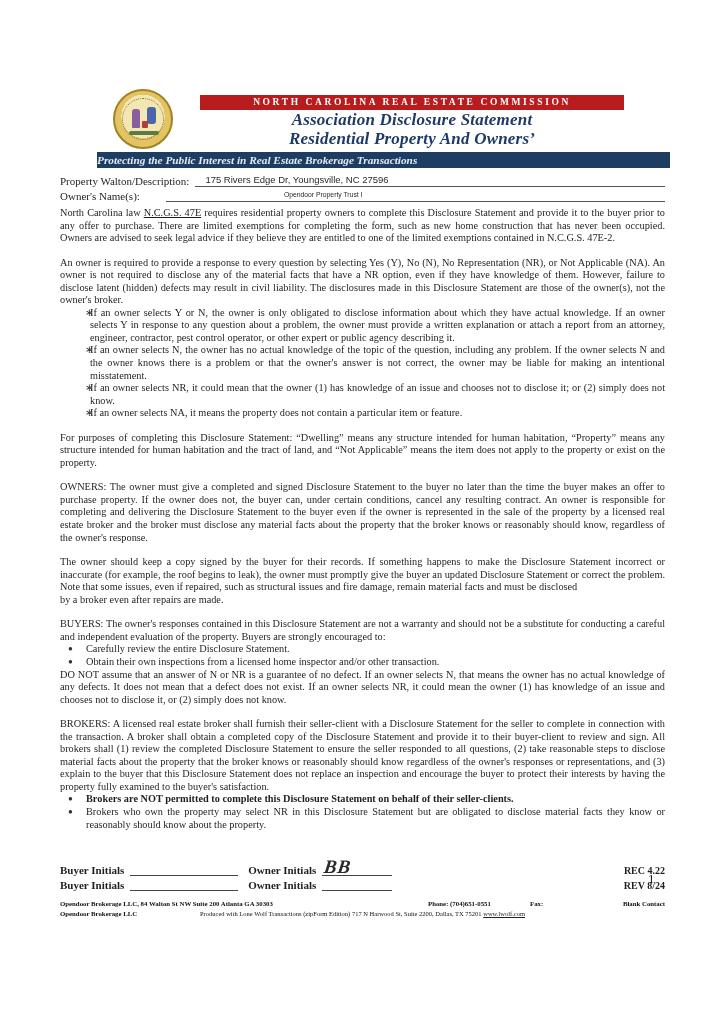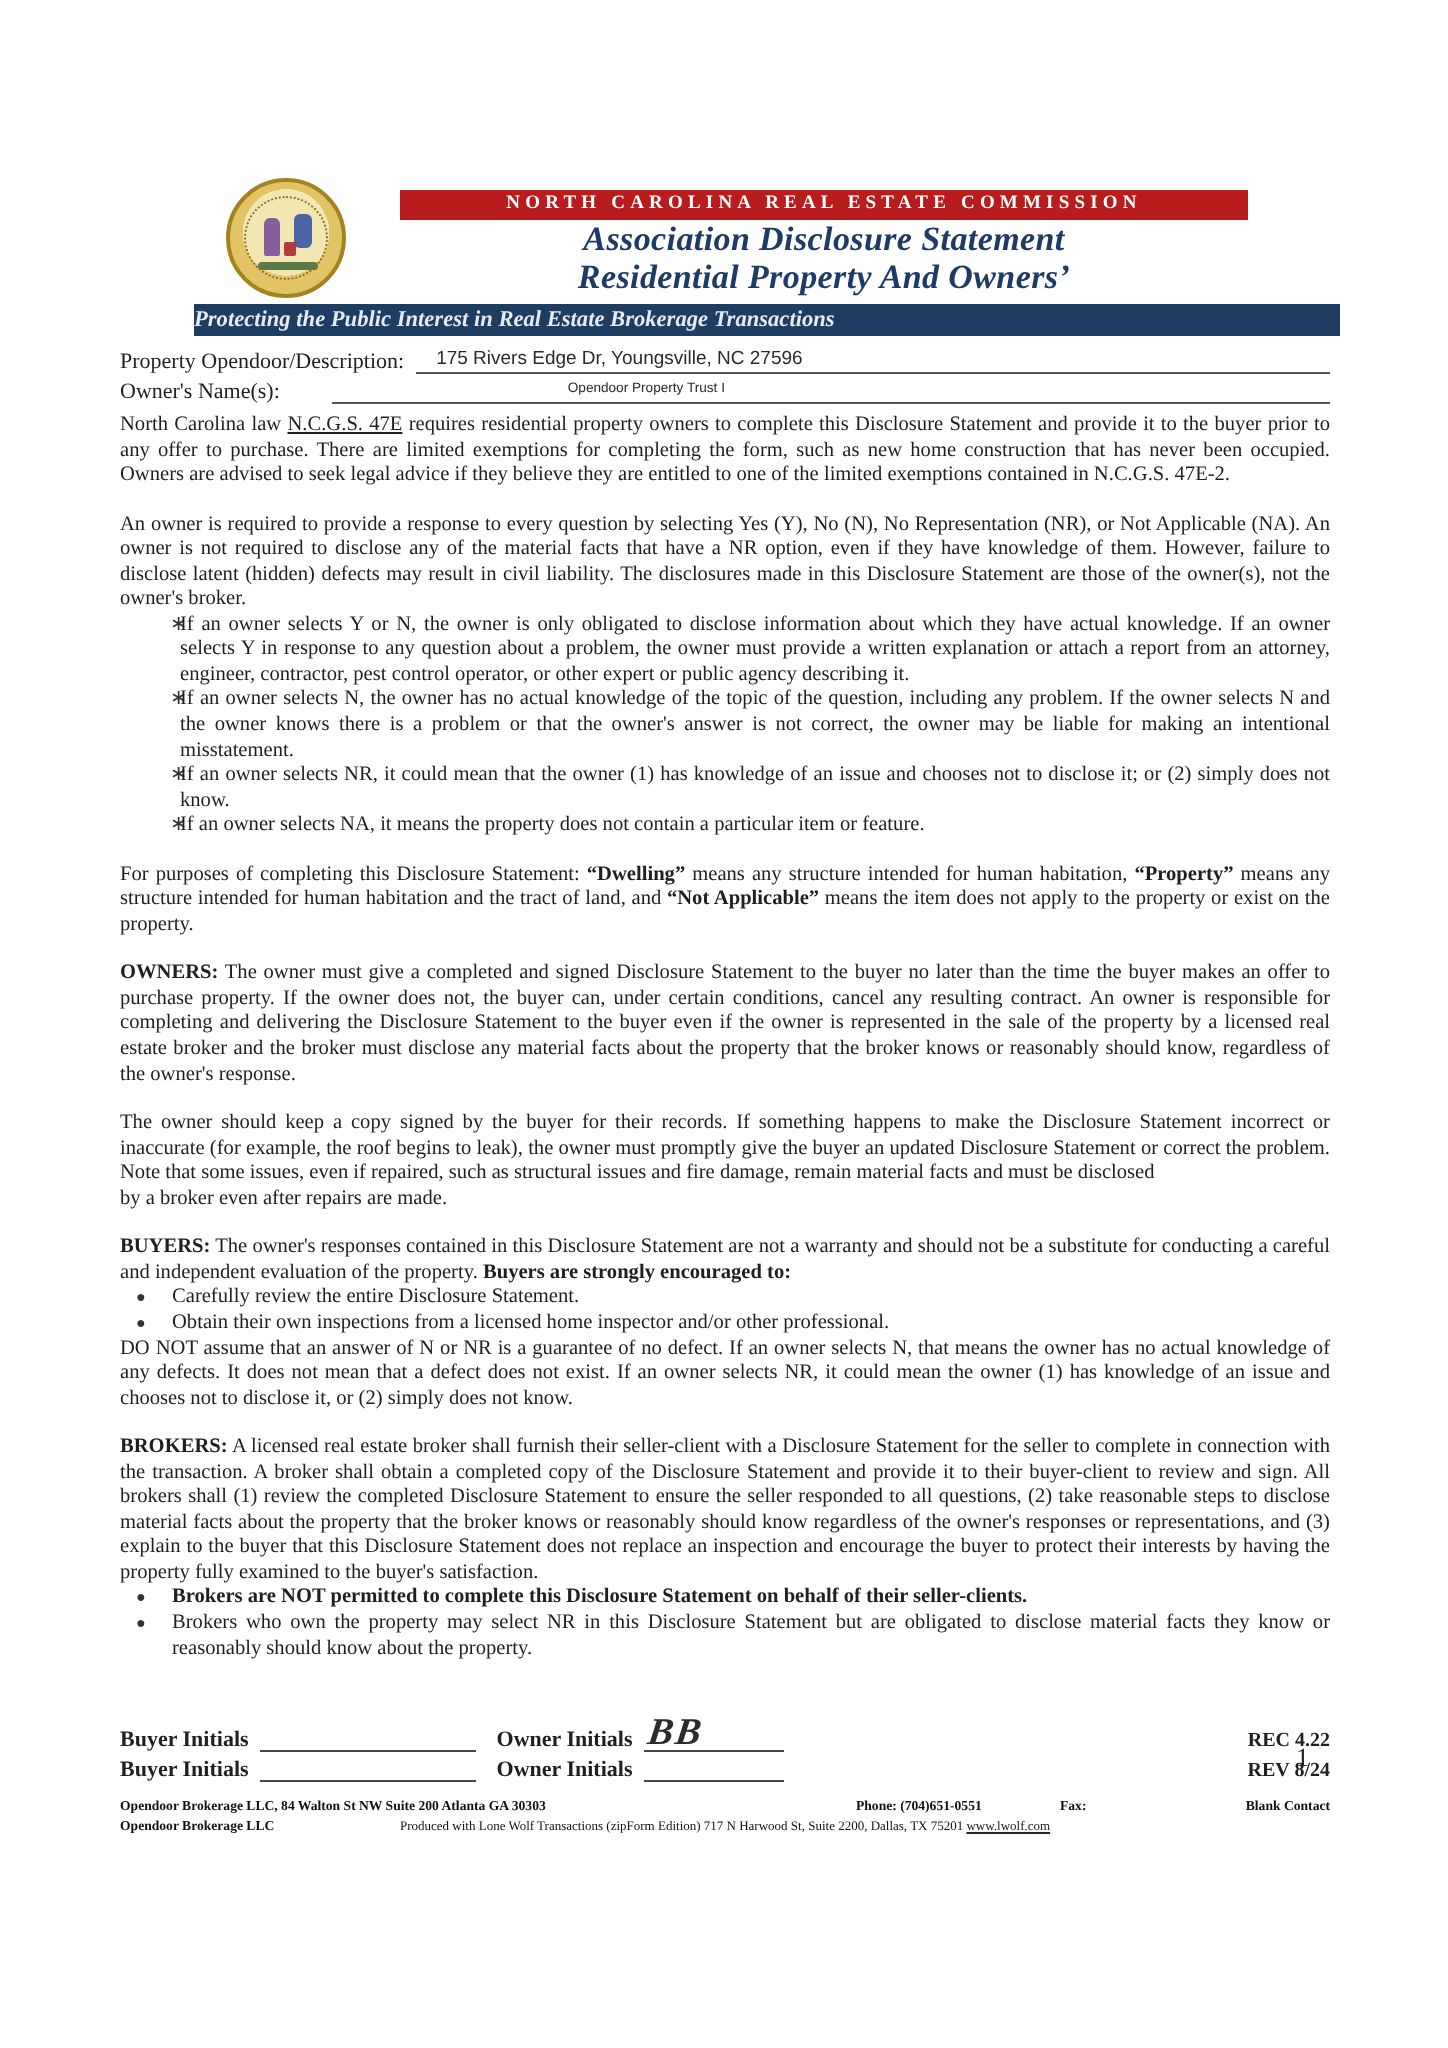--- a/index.html
+++ b/index.html
@@ -31,21 +31,21 @@
   .field-row .line { flex:1; border-bottom:1px solid #555; font-family:"Liberation Sans", sans-serif; line-height:12px; }
   .addr-row { top:174px; }
   .owner-row { top:189px;gap:20px; }
   .addr-row .line { font-size:9.5px; padding-left:10px; color:#2a2a2a; }
   .owner-row .line { font-size:6.8px; padding-left:118px; color:#2a2a2a; }
 
   
   .body-text { position:absolute; left:60px; top:207px; width:605px; font-size:10.3px; line-height:12.55px; text-align:justify; }
   .para { margin-bottom:12px; }
   .para.tight { margin-bottom:0; }
-  b.hd { font-weight:bold; }
+  b.hd { font-weight:normal; }
   .statute { text-decoration:underline; }
   .b-row { display:flex; }
   .b-row .mk { width:30px; padding-left:25px; flex:none; color:#333; }
   .b-row .mk.dot { width:26px; padding-left:8px; font-size:8px; line-height:12.55px; }
   .b-row .tx { flex:1; text-align:justify; }
   .sel-bullets { margin-bottom:12px; }
   .bold-li { font-weight:bold; }
 
   
   .sig-row { position:absolute; left:60px; width:605px; display:flex; align-items:flex-end; font-size:11px; height:14px;font-weight:bold; }
@@ -84,21 +84,21 @@
   <div class="comm-bar">NORTH CAROLINA REAL ESTATE COMMISSION</div>
 
   <div class="title-block">
     <div class="title-line">Association Disclosure Statement</div>
     <div class="title-line">Residential Property And Owners’</div>
   </div>
 
   <div class="tagline-bar">Protecting the Public Interest in Real Estate Brokerage Transactions</div>
 
   <div class="field-row addr-row">
-    <span class="lbl">Property Opendoor/Description:</span>
+    <span class="lbl">Property Walton/Description:</span>
     <span class="line">175 Rivers Edge Dr, Youngsville, NC 27596</span>
   </div>
   <div class="field-row owner-row">
     <span class="lbl">Owner's Name(s):</span>
     <span class="line">Opendoor Property Trust I</span>
   </div>
 
   <div class="body-text">
 
     <p class="para"><span>North Carolina law </span><span class="statute">N.C.G.S. 47E</span><span> requires residential property owners to complete this Disclosure Statement and provide it to the buyer prior to any offer to purchase. There are limited exemptions for completing the form, such as new home construction that has never been occupied. Owners are advised to seek legal advice if they believe they are entitled to one of the limited exemptions contained in N.C.G.S. 47E-2.</span></p>
@@ -132,21 +132,21 @@
 
     <p class="para tight"><b class="hd">BUYERS:</b><span> The owner's responses contained in this Disclosure Statement are not a warranty and should not be a substitute for conducting a careful and independent evaluation of the property. </span><b class="hd">Buyers are strongly encouraged to:</b></p>
 
     <div>
       <div class="b-row">
         <span class="mk dot">●</span>
         <span class="tx">Carefully review the entire Disclosure Statement.</span>
       </div>
       <div class="b-row">
         <span class="mk dot">●</span>
-        <span class="tx">Obtain their own inspections from a licensed home inspector and/or other professional.</span>
+        <span class="tx">Obtain their own inspections from a licensed home inspector and/or other transaction.</span>
       </div>
     </div>
 
     <p class="para">DO NOT assume that an answer of N or NR is a guarantee of no defect. If an owner selects N, that means the owner has no actual knowledge of any defects. It does not mean that a defect does not exist. If an owner selects NR, it could mean the owner (1) has knowledge of an issue and chooses not to disclose it, or (2) simply does not know.</p>
 
     <p class="para tight"><b class="hd">BROKERS:</b><span> A licensed real estate broker shall furnish their seller-client with a Disclosure Statement for the seller to complete in connection with the transaction. A broker shall obtain a completed copy of the Disclosure Statement and provide it to their buyer-client to review and sign. All brokers shall (1) review the completed Disclosure Statement to ensure the seller responded to all questions, (2) take reasonable steps to disclose material facts about the property that the broker knows or reasonably should know regardless of the owner's responses or representations, and (3) explain to the buyer that this Disclosure Statement does not replace an inspection and encourage the buyer to protect their interests by having the property fully examined to the buyer's satisfaction.</span></p>
 
     <div>
       <div class="b-row bold-li">
         <span class="mk dot">●</span>

